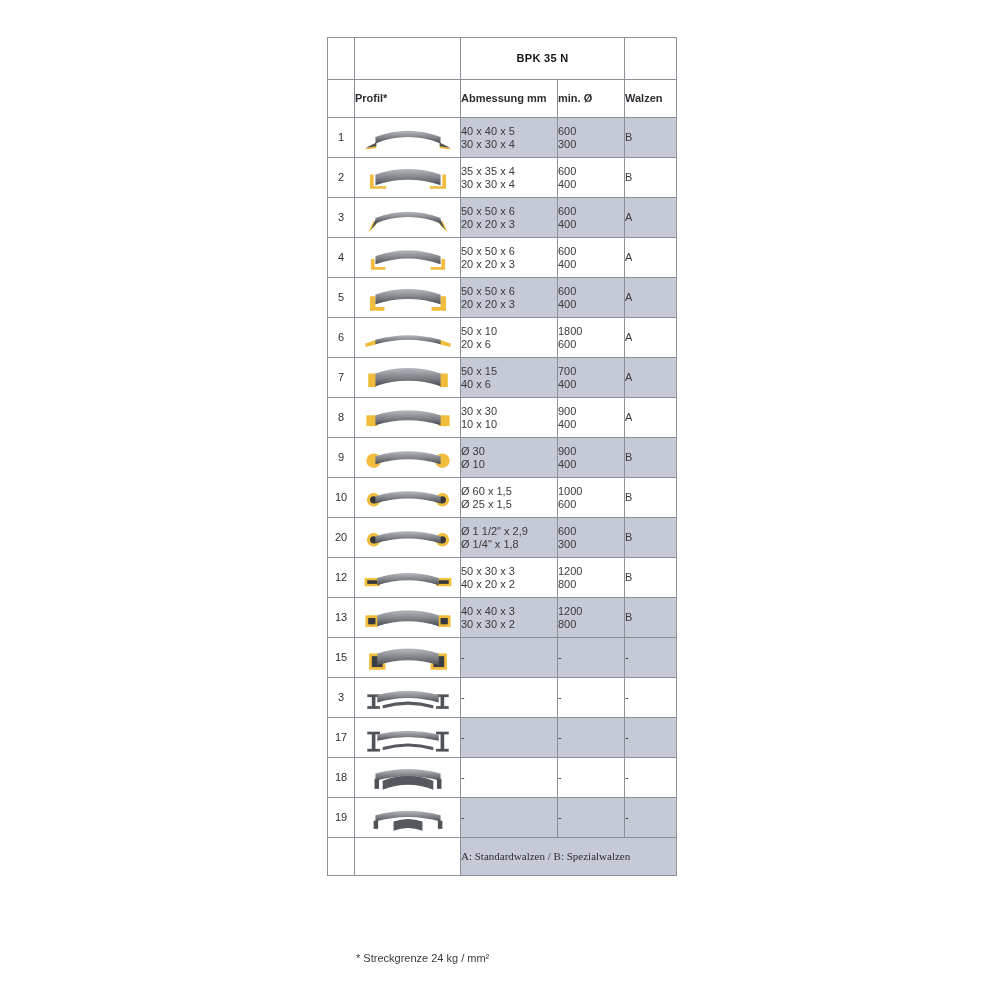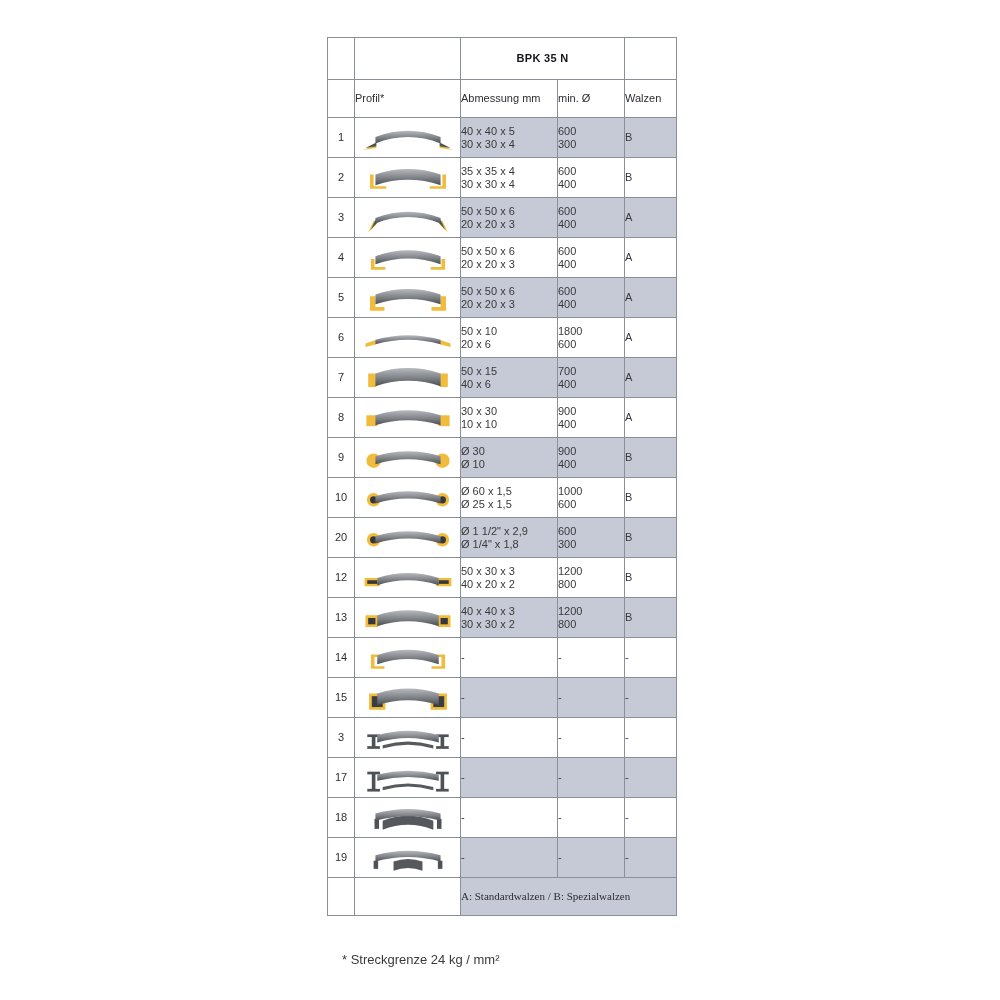--- a/index.html
+++ b/index.html
@@ -3,33 +3,33 @@
 <meta charset="utf-8">
 <style>
   html,body{margin:0;padding:0;background:#ffffff;}
   .page{position:relative;width:1000px;height:1000px;background:#ffffff;
         font-family:"Liberation Sans", sans-serif;color:#3a3a3a;overflow:hidden;}
   table.spec{position:absolute;left:327px;top:37px;width:349px;
              border-collapse:collapse;table-layout:fixed;}
   table.spec td{border:1px solid #8b8f97;font-size:11px;line-height:13px;
                 vertical-align:middle;padding:0;overflow:hidden;}
   tr.r-title{height:42px;}
-  tr.r-head{height:38px;}
+  tr.r-head{height:38px;font-weight:bold;}
   tbody tr{height:39.8px;}
   tr.r-foot{height:38px;font-family:Liberation Serif, serif;}
   .c-title{font-weight:bold;font-size:15px;text-align:center;color:#15151a;letter-spacing:.3px;margin-left:28px;}
   .r-head td{font-size:11.5px;color:#2e2e33;}
   .pad{padding-left:8px;}
   td.c-num{text-align:center;color:#2e2e33;}
   td.c-dim,td.c-dia,td.c-wal{padding-left:8px;}
   .shade{background:#c6c9d6;}
   td.c-prof{text-align:center;background:#ffffff;}
   td.c-prof svg{display:block;margin:1px auto 0 auto;}
   .legend-cell{padding-left:8px;font-size:11.5px;color:#2e2e33;}
-  .footnote{position:absolute;left:342px;top:952px;font-size:13px;color:#3a3a3a;}
+  .footnote{position:absolute;left:356px;top:952px;font-size:11px;color:#3a3a3a;}
 </style>
 </head>
 <body>
 
 <div class="page">
   <table class="spec">
     <colgroup>
       <col style="width:27px">
         <col style="width:106px">
         <col style="width:97px">
@@ -448,48 +448,20 @@
             <div>40 x 40 x 3</div>
             <div>30 x 30 x 2</div>
           </td>
           <td class="c-dia shade">
             <div>1200</div>
             <div>800</div>
           </td>
           <td class="c-wal shade">B</td>
         </tr>
         <tr>
-          <td class="c-num">14</td>
-          <td class="c-prof">
-            <svg width="96" height="38" viewBox="0 0 100 42">
-              <defs>
-                <linearGradient id="grad13" x1="0" y1="0" x2="0" y2="1">
-                  <stop offset="0" stop-color="#b6b9bd"></stop>
-                  <stop offset="0.55" stop-color="#7e8287"></stop>
-                  <stop offset="1" stop-color="#4a4e53"></stop>
-                </linearGradient>
-              </defs>
-              <g>
-                <path d="M24 17 L9 17 L9 33 L24 33 L24 30 L13 30 L13 20 L24 20 Z" fill="#f1bc3c"></path>
-              </g>
-              <g transform="translate(100,0) scale(-1,1)">
-                <path d="M24 17 L9 17 L9 33 L24 33 L24 30 L13 30 L13 20 L24 20 Z" fill="#f1bc3c"></path>
-              </g>
-              <path d="M 16 18 Q 50 6 84 18 L 84 28 Q 50 16 16 28 Z" fill="url(#grad13)"></path>
-            </svg>
-          </td>
-          <td class="c-dim">
-            <div>-</div>
-          </td>
-          <td class="c-dia">
-            <div>-</div>
-          </td>
-          <td class="c-wal">-</td>
-        </tr>
-        <tr>
           <td class="c-num">15</td>
           <td class="c-prof">
             <svg width="96" height="38" viewBox="0 0 100 42">
               <defs>
                 <linearGradient id="grad14" x1="0" y1="0" x2="0" y2="1">
                   <stop offset="0" stop-color="#b6b9bd"></stop>
                   <stop offset="0.55" stop-color="#7e8287"></stop>
                   <stop offset="1" stop-color="#4a4e53"></stop>
                 </linearGradient>
               </defs>

